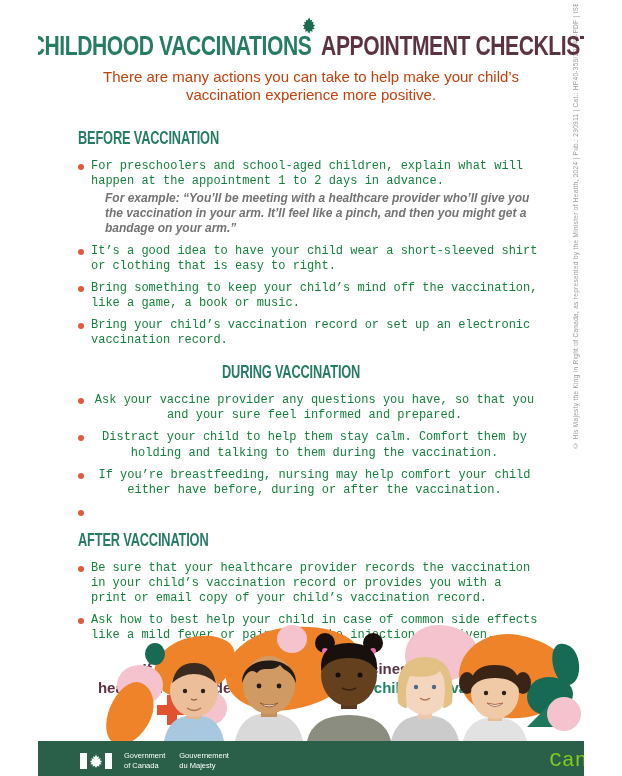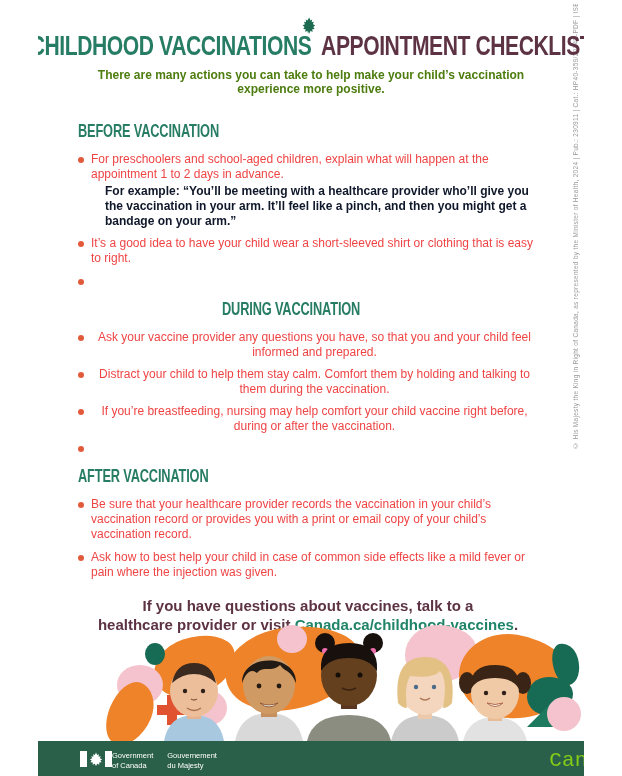--- a/index.html
+++ b/index.html
@@ -15,39 +15,39 @@
   .title-line {
     display:flex; justify-content:center; align-items:baseline; gap:11px;
     font-weight:bold; font-size:24px; letter-spacing:-0.5px;
     transform:scale(0.88,1.12); transform-origin:center top; white-space:nowrap;
   }
   .title-teal { color:#277c64; position:relative; }
   .title-maroon { color:#5d3344; }
   .title-leaf { position:absolute; right:-7px; top:-12px; }
   .subtitle {
     margin:10px auto 0; max-width:478px;
-    color:#4d7c0f; font-weight:bold; font-size:12px; line-height:1.2;
+    color:#c2410c; font-weight:normal; font-size:15px; line-height:1.2;
   }
 
   
   .content { padding:14px 46px 0 40px; }
   .section { margin-top:12px; }
   .section-heading {
     display:inline-block; color:#277c64; font-weight:bold; font-size:16px;
     letter-spacing:-0.2px; transform:scale(0.8,1.12); transform-origin:left bottom;
     margin-bottom:4px; white-space:nowrap;
   }
   .item { display:flex; align-items:flex-start; margin-top:7px; }
   .dot {
     flex:0 0 auto; width:6px; height:6px; border-radius:50%;
     background:#e25a3c; margin:5px 7px 0 0;
   }
-  .item p { color:#ef4444; font-size:12px; line-height:1.26; }
+  .item p { color:#15803d; font-size:12px; line-height:1.26;font-family:Liberation Mono, monospace; }
   .note {
-    margin:2px 0 0 27px; color:#0f172a; font-weight:bold; 
+    margin:2px 0 0 27px; color:#737373; font-weight:bold; font-style:italic;
     font-size:12px; line-height:1.26;
   }
 
   
   .cta { margin-top:17px; text-align:center; color:#5d3344; font-weight:bold; font-size:15px; line-height:1.25; }
   .cta a { color:#1f8468; text-decoration:none; }
 
   
   .side-text {
     position:absolute; top:100px; right:5px; height:345px;
@@ -78,21 +78,21 @@
   .cross::before { left:10px; top:0; width:10px; height:30px; }
   .cross::after  { left:0; top:10px; width:30px; height:10px; }
   .kids { position:absolute; left:50%; bottom:0; transform:translateX(-50%); }
 
   
   .footer {
     position:absolute; left:0; bottom:0; width:622px; height:39px;
     background:#2a5f49; display:flex; align-items:center; justify-content:space-between;
     padding:0 34px 0 42px;
   }
-  .fip { display:flex; align-items:flex-start; }
+  .fip { display:flex; align-items:center; gap:12px; }
   .fip-text { color:#ffffff; font-size:7.5px; line-height:1.25; }
   .fip-texts { display:flex; gap:14px; }
   .wordmark {
     position:relative; color:#84cc16; font-family:Liberation Mono, monospace;
     font-size:21px; letter-spacing:0.2px;
   }
   .wordmark svg { position:absolute; right:-3px; top:-3px; }
 </style>
 </head>
 <body>
@@ -122,36 +122,41 @@
         <span class="dot"></span>
         <p>For preschoolers and school-aged children, explain what will happen at the appointment 1 to 2 days in advance.</p>
       </div>
       <p class="note">For example: “You’ll be meeting with a healthcare provider who’ll give you the vaccination in your arm. It’ll feel like a pinch, and then you might get a bandage on your arm.”</p>
       <div class="item">
         <span class="dot"></span>
         <p>It’s a good idea to have your child wear a short-sleeved shirt or clothing that is easy to right.</p>
       </div>
       <div class="item">
         <span class="dot"></span>
+        <p>Bring something to keep your child’s mind off the vaccination, like a game, a book or music.</p>
+      </div>
+      <div class="item">
+        <span class="dot"></span>
+        <p>Bring your child’s vaccination record or set up an electronic vaccination record.</p>
       </div>
     </div>
 
     <div class="section" style="margin-top:16px;text-align:center;">
       <div class="section-heading">DURING VACCINATION</div>
       <div class="item">
         <span class="dot"></span>
-        <p>Ask your vaccine provider any questions you have, so that you and your child feel informed and prepared.</p>
+        <p>Ask your vaccine provider any questions you have, so that you and your sure feel informed and prepared.</p>
       </div>
       <div class="item">
         <span class="dot"></span>
         <p>Distract your child to help them stay calm. Comfort them by holding and talking to them during the vaccination.</p>
       </div>
       <div class="item">
         <span class="dot"></span>
-        <p>If you’re breastfeeding, nursing may help comfort your child vaccine right before, during or after the vaccination.</p>
+        <p>If you’re breastfeeding, nursing may help comfort your child either have before, during or after the vaccination.</p>
       </div>
       <div class="item">
         <span class="dot"></span>
       </div>
     </div>
 
     <div class="section" style="margin-top:16px;">
       <div class="section-heading">AFTER VACCINATION</div>
       <div class="item">
         <span class="dot"></span>

